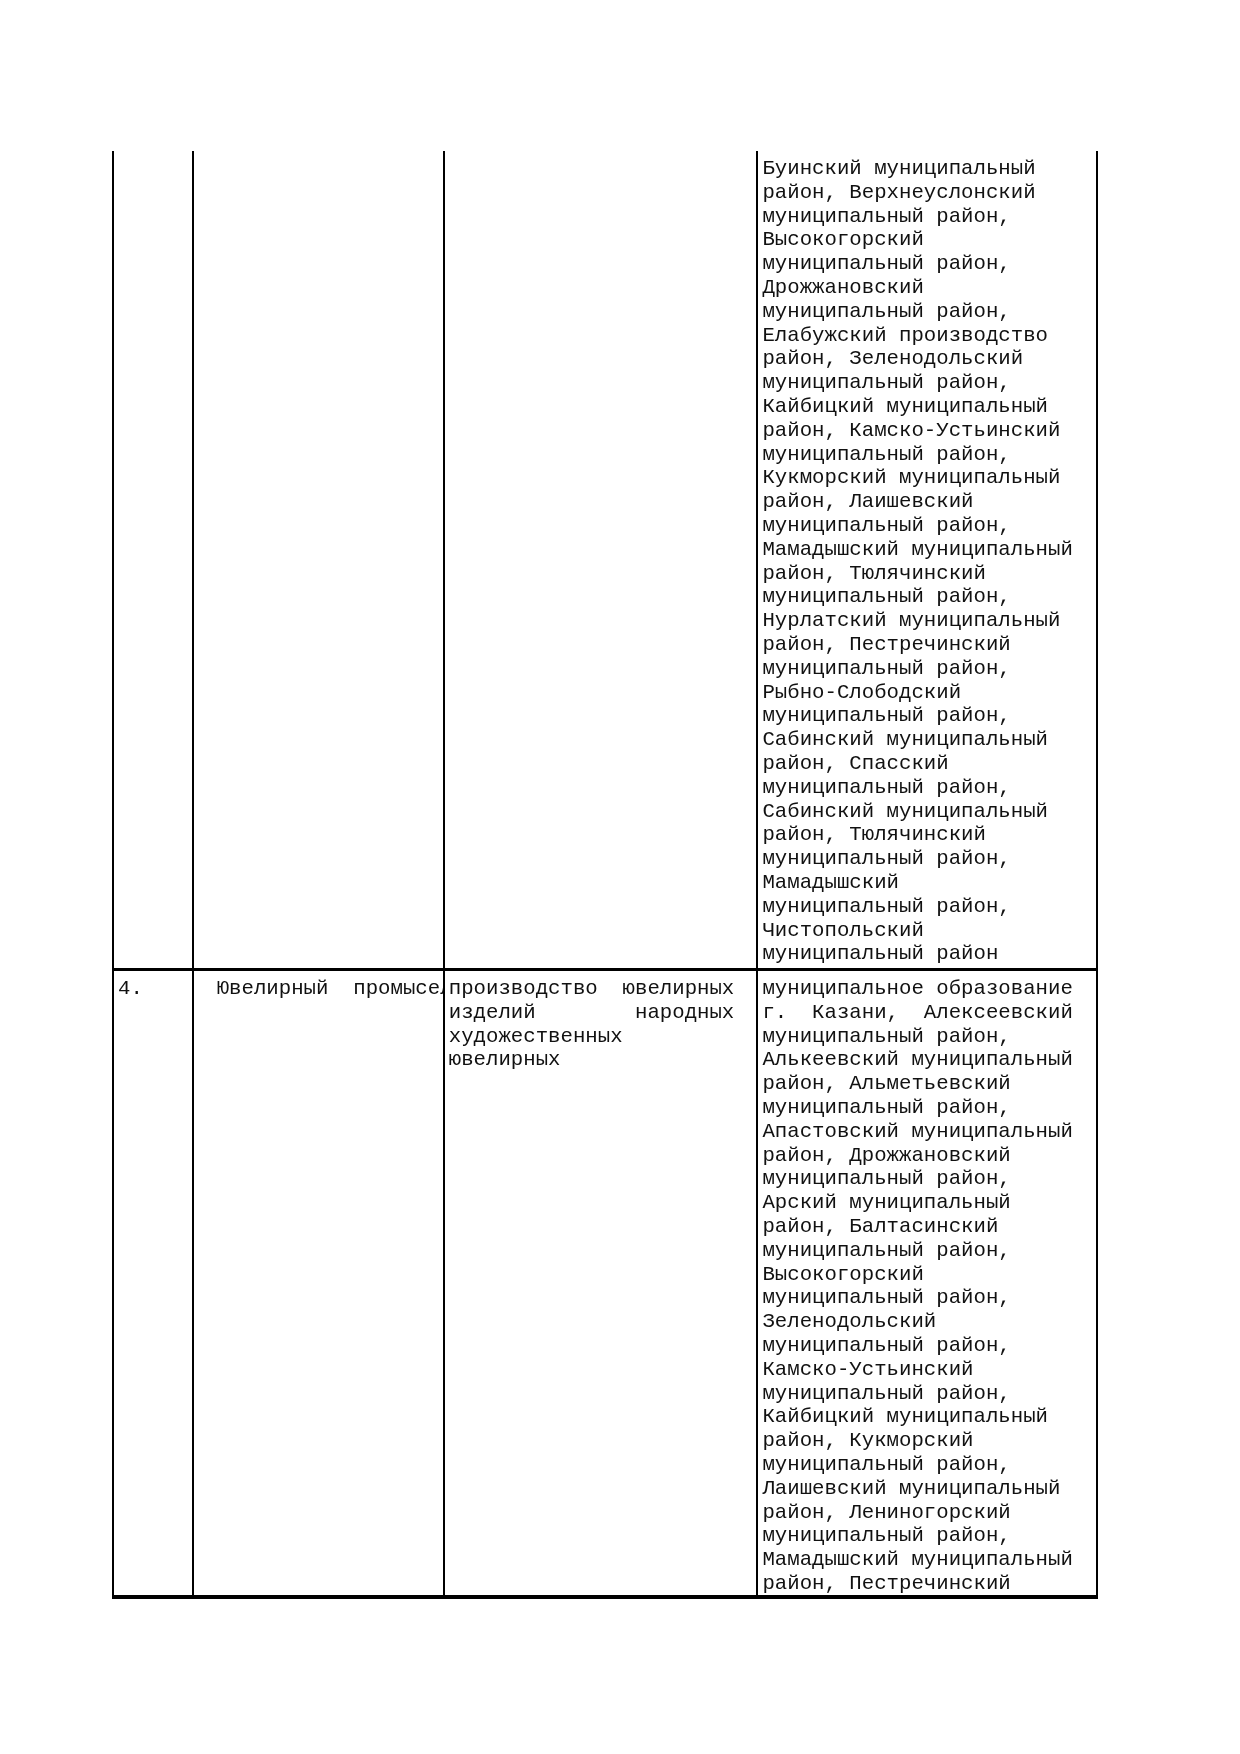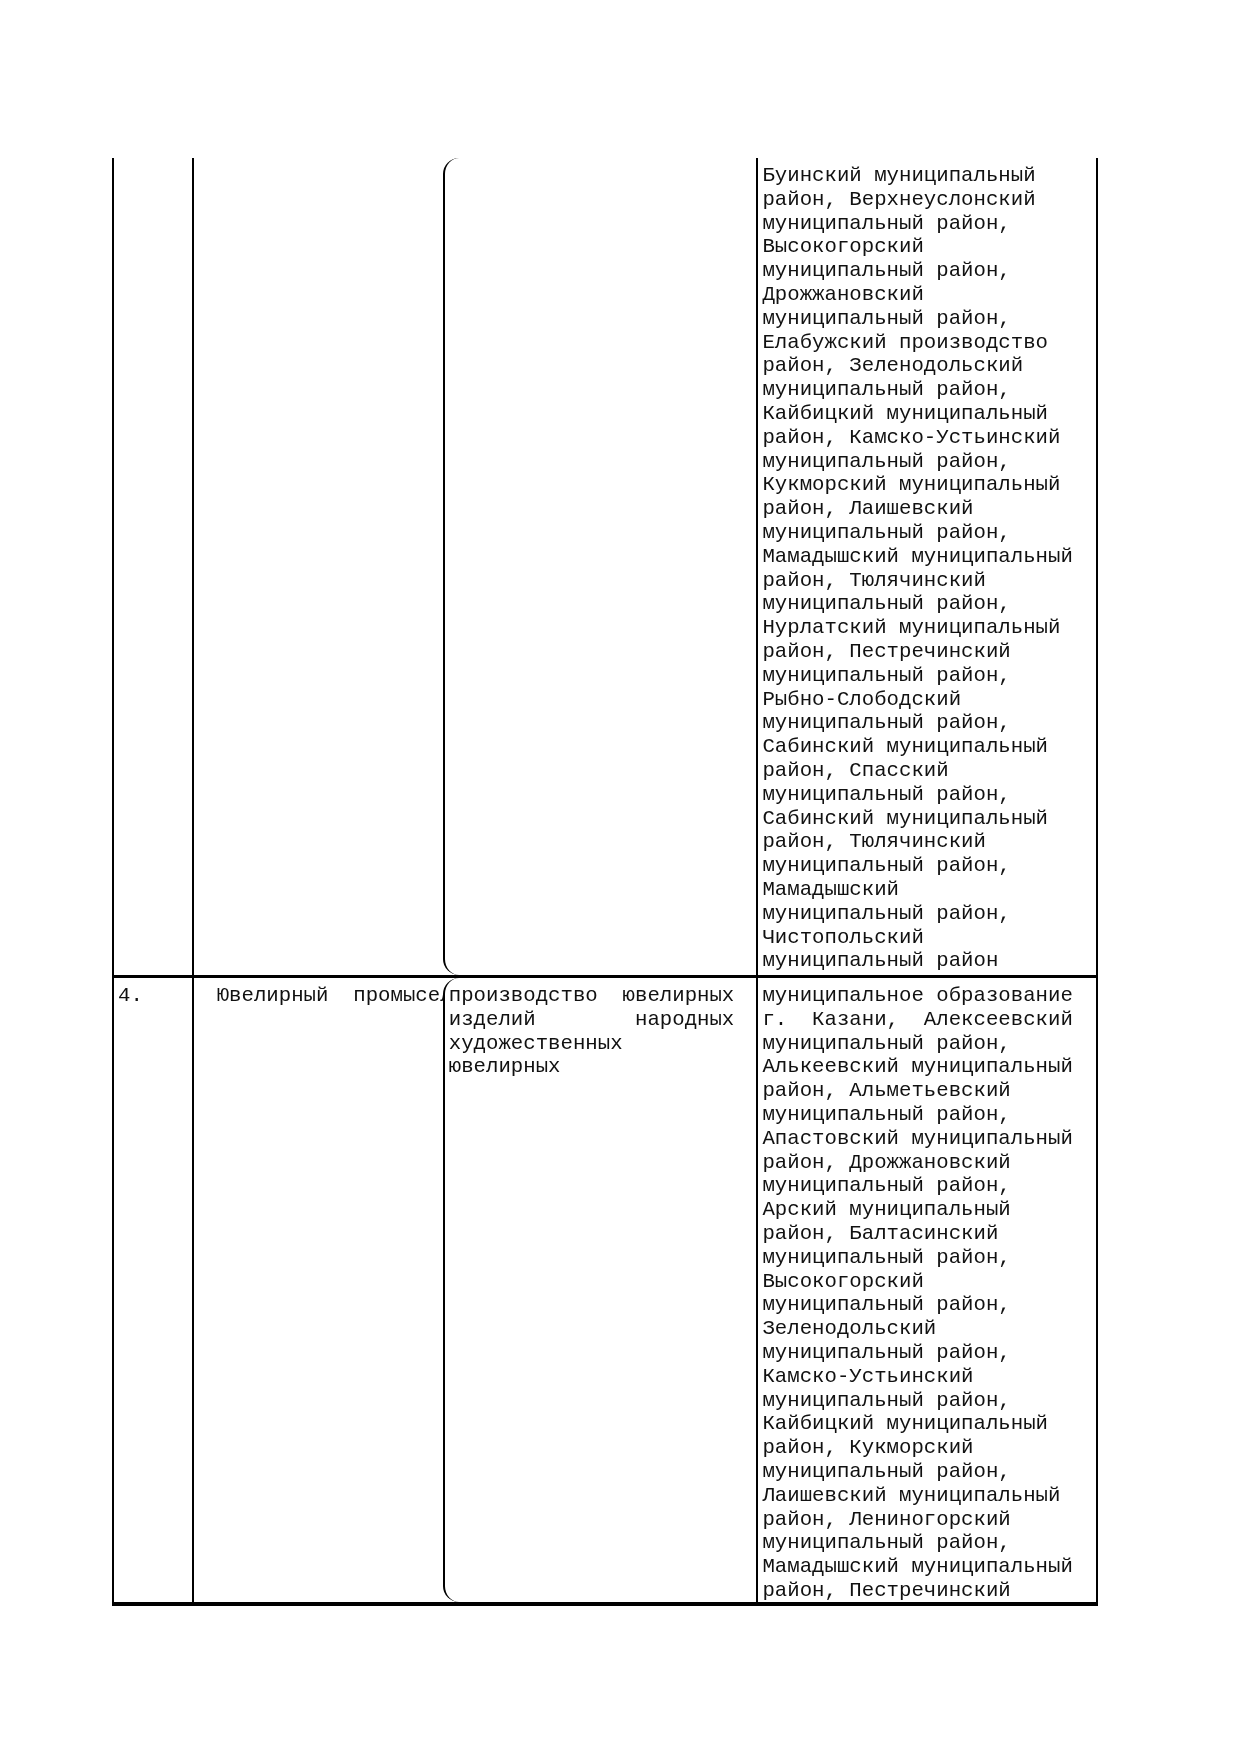--- a/index.html
+++ b/index.html
@@ -21,21 +21,20 @@
   .doc-table {
     position: absolute;
     left: 112px;
     top: 151px;
     width: 986px;
     box-sizing: border-box;
     border-left: 2px solid #000;
     border-right: 2px solid #000;
     border-bottom: 4px solid #000; 
     display: block;
-    margin-top: 7px;
   }
   .row {
     display: flex;
     box-sizing: border-box;
   }
   .row-continuation {
     height: 820px;
     border-bottom: 3px solid #000;
   }
   .row-4 {
@@ -44,21 +43,21 @@
   .cell {
     box-sizing: border-box;
     padding: 6px 4px 0 4px;
     overflow: hidden;
   }
   .cell + .cell {
     border-left: 2px solid #000;
   }
   .col-number    { width: 78px;  }
   .col-name      { width: 252px; padding-left: 23px; }
-  .col-activity  { width: 315px; border-radius: 16px; }
+  .col-activity  { width: 315px; }
   .col-territory { width: 341px; }
   .cell + .cell.col-name      { width: 252px; } 
   .line {
     white-space: pre;
   }
 </style>
 </head>
 <body>
 
 <div class="page">

